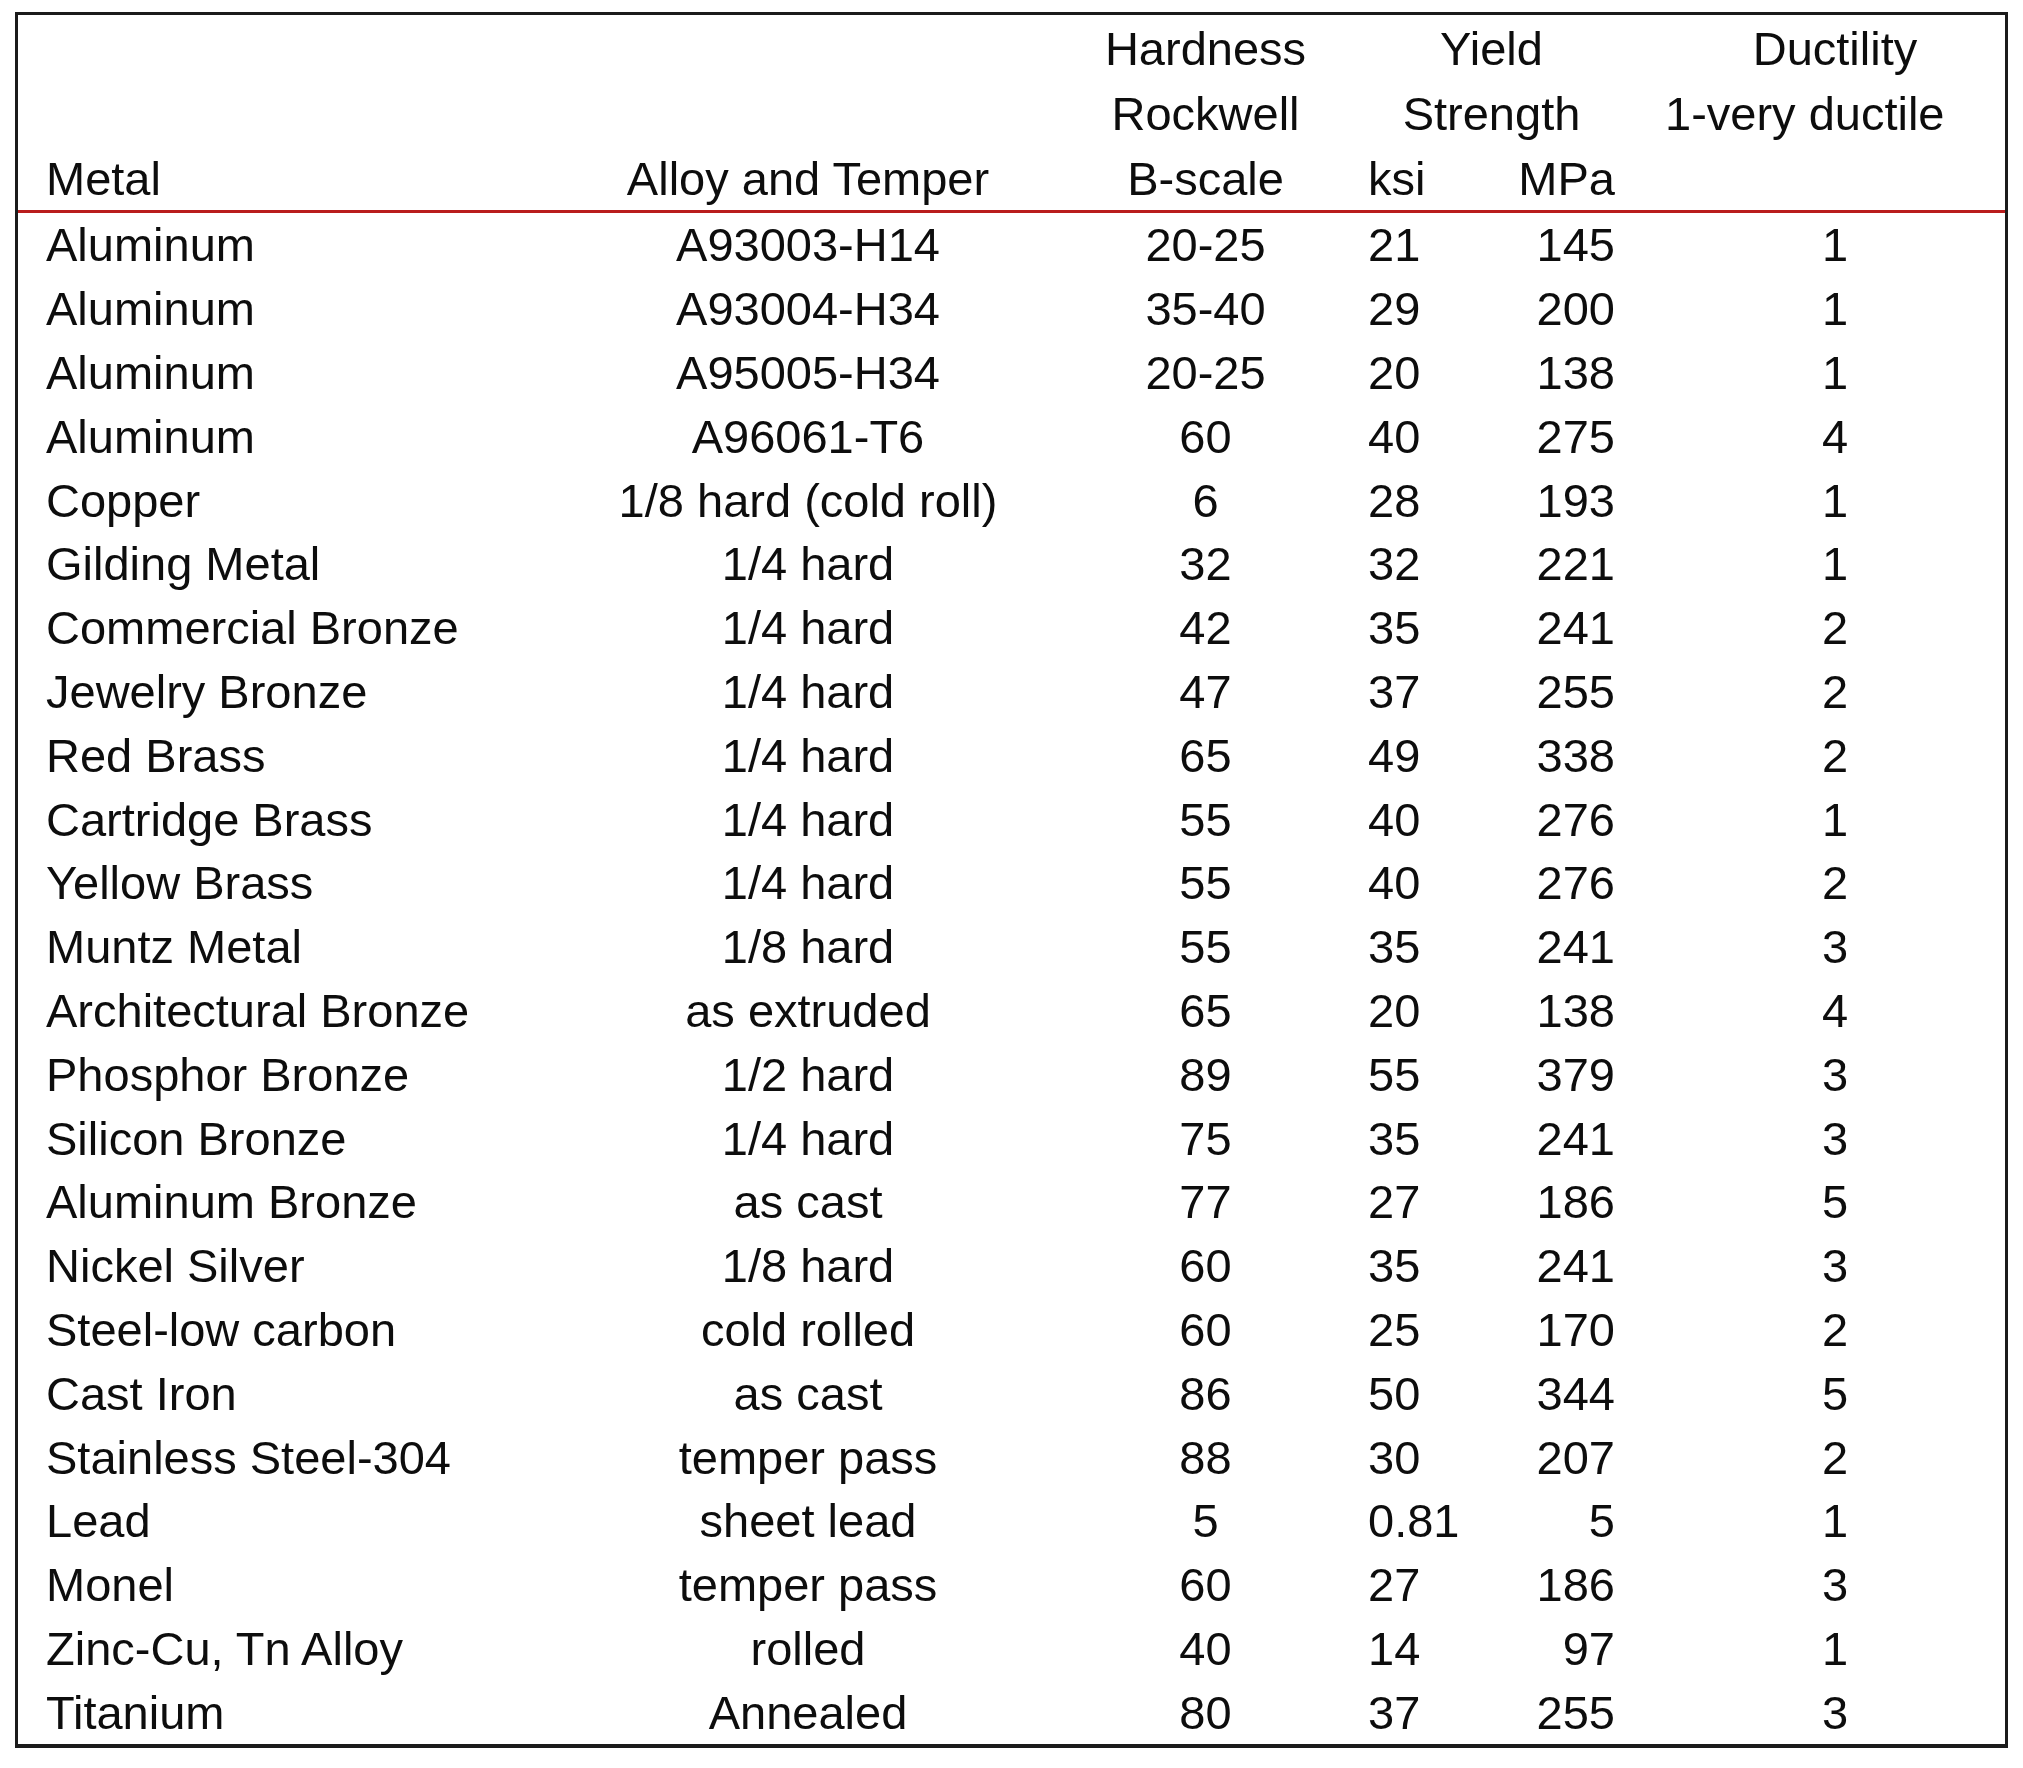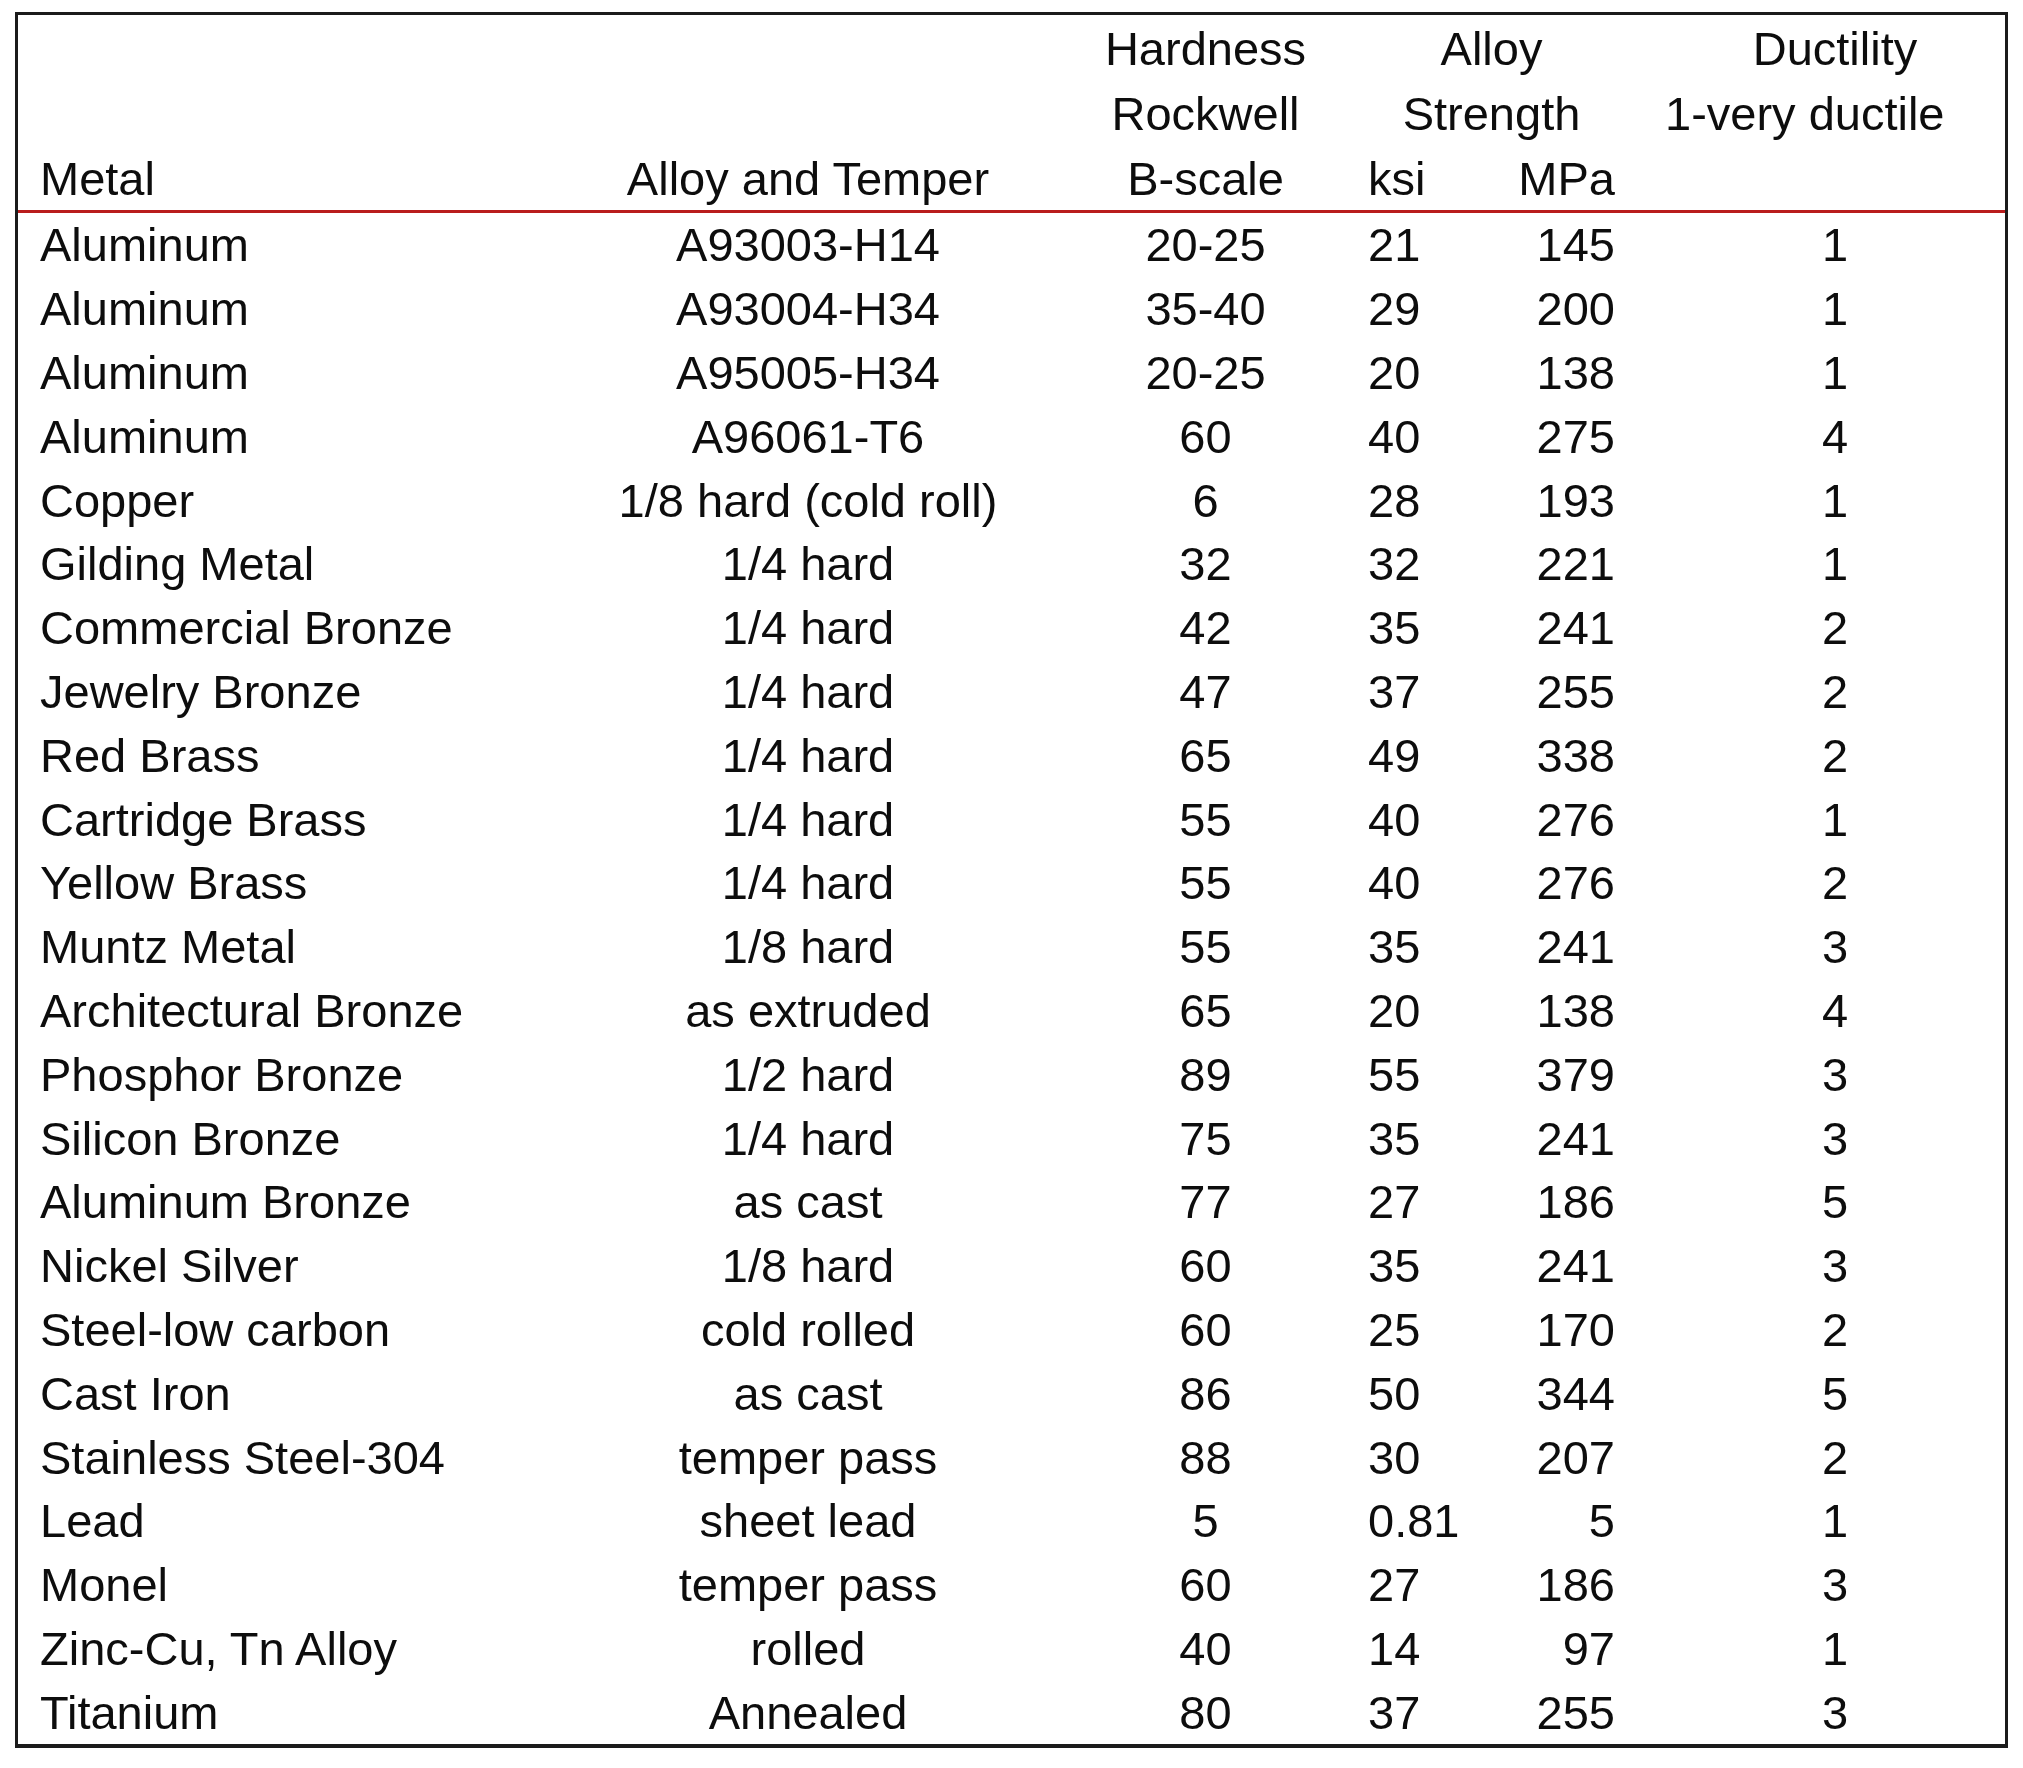--- a/index.html
+++ b/index.html
@@ -53,41 +53,41 @@
     display: grid;
     grid-template-columns: 555px 470px 325px 110px 137px 1fr;
     align-items: center;
   }
   .cell {
     font-size: 47px;
     line-height: 1;
     white-space: nowrap;
   }
   .hrow .cell { padding-bottom: 8px; }
-  .c-metal  { text-align: left;  padding-left: 22px; }
+  .c-metal  { text-align: left;  padding-left: 28px; }
   .c-alloy  { text-align: center; }
   .c-b      { text-align: center; }
   .c-ksi    { text-align: left; }
   .c-mpa    { text-align: right; }
   .c-duct   { text-align: center; padding-left: 50px; }
   .c-duct-left { text-align: left; padding-left: 50px; }
   .span45   { grid-column: 4 / 6; text-align: center; }
 </style>
 </head>
 <body>
 
 <div class="page">
   <div class="table">
 
     <div class="header">
       <div class="hrow">
         <div class="cell c-metal"></div>
         <div class="cell c-alloy"></div>
         <div class="cell c-b">Hardness</div>
-        <div class="cell span45">Alloy</div>
+        <div class="cell span45">Yield</div>
         <div class="cell c-duct">Ductility</div>
       </div>
       <div class="hrow">
         <div class="cell c-metal"></div>
         <div class="cell c-alloy"></div>
         <div class="cell c-b">Rockwell</div>
         <div class="cell span45">Strength</div>
         <div class="cell c-duct-left">1-very ductile</div>
       </div>
       <div class="hrow">

